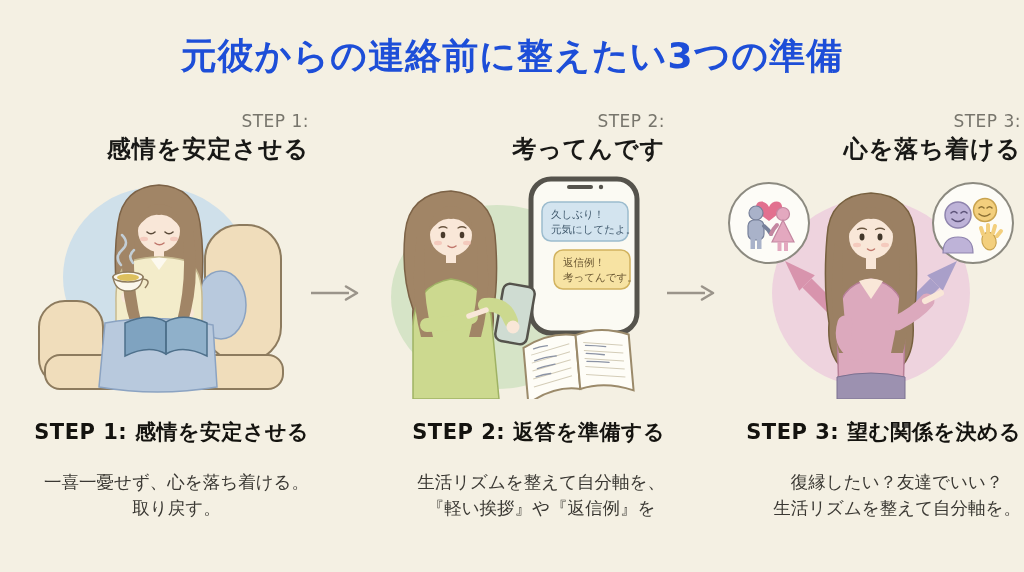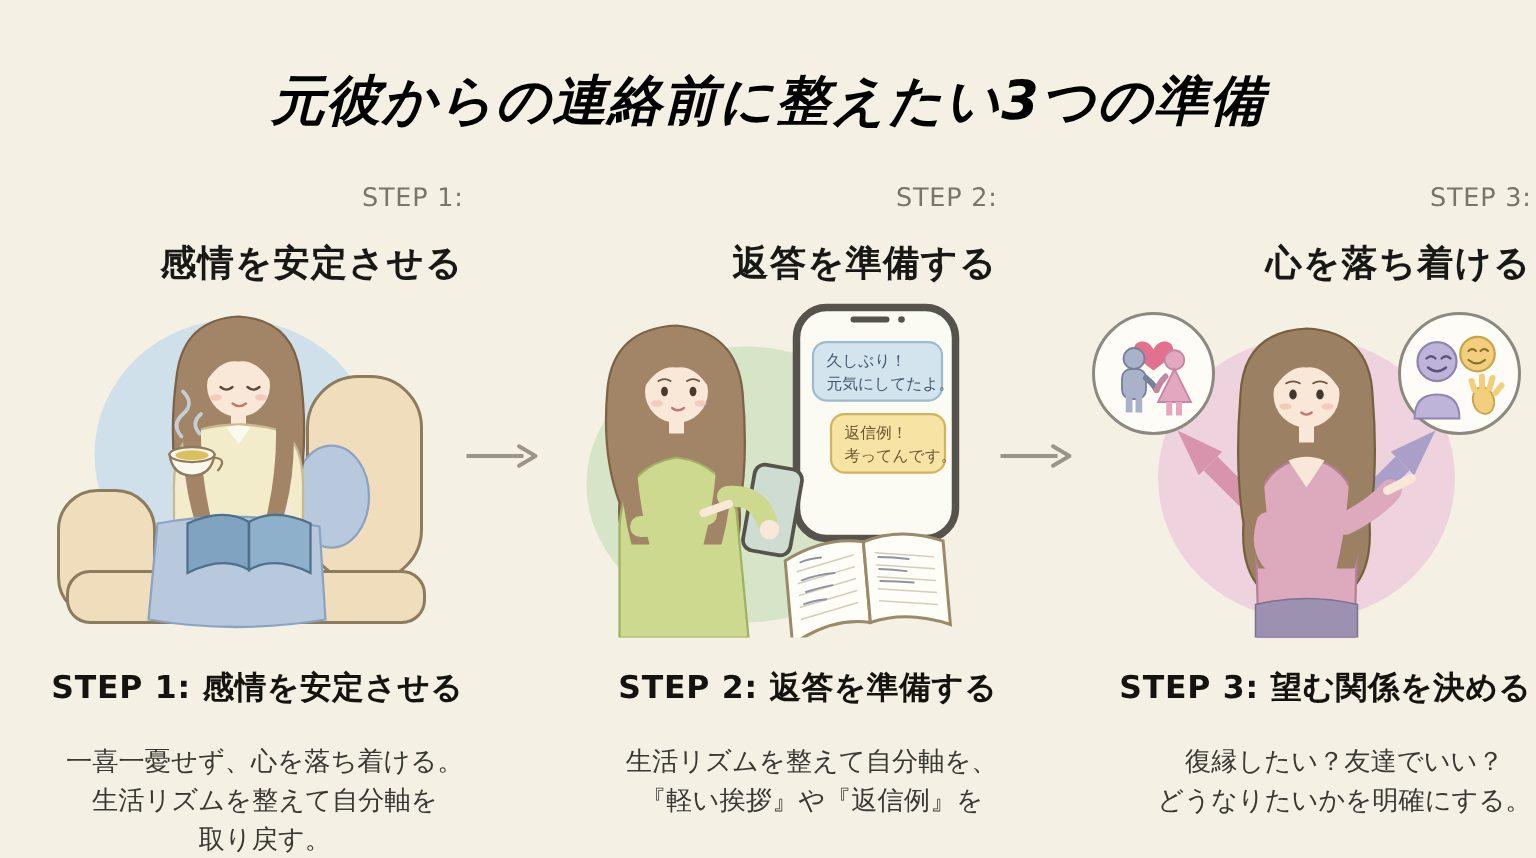--- a/index.html
+++ b/index.html
@@ -3,32 +3,32 @@
 <meta charset="utf-8">
 <style>
   html,body{margin:0;padding:0;}
   body{
     width:1024px;height:572px;overflow:hidden;
     background:#f4f0e3;
     font-family:"DejaVu Sans","Liberation Sans",sans-serif;
   }
   .page{position:relative;width:1024px;height:572px;}
   .title{
-    padding-top:43px;text-align:center;
-    font-size:36px;font-weight:bold;color:#000000;letter-spacing:1px;font-style:italic;
+    padding-top:32px;text-align:center;
+    font-size:36px;font-weight:bold;color:#1d4ed8;letter-spacing:1px;
   }
   .flow{
     display:flex;justify-content:center;align-items:flex-start;margin-top:24px;
   }
   .col{width:306px;display:flex;flex-direction:column;align-items:flex-end;}
   .step-label{
     margin-top:6px;font-size:17px;color:#77756c;letter-spacing:.5px;
   }
   .step-subtitle{
-    margin-top:17px;font-size:24px;font-weight:bold;color:#181816;letter-spacing:1px;
+    margin-top:2px;font-size:24px;font-weight:bold;color:#181816;letter-spacing:1px;
   }
   .illus{width:300px;height:226px;margin-top:8px;display:block;}
   .flow-arrow{width:50px;margin-top:178px;flex:0 0 auto;}
   .caption-heading{
     margin-top:19px;font-size:21px;font-weight:bold;color:#14130f;letter-spacing:.5px;
   }
   .caption-body{
     margin-top:24px;font-size:17.5px;line-height:1.48;color:#3a3833;text-align:center;
   }
   svg text{font-family:"DejaVu Sans","Liberation Sans",sans-serif;}
@@ -87,35 +87,34 @@
         </g>
         <g stroke="#c3ced6" stroke-width="2.5" fill="none" stroke-linecap="round">
           <path d="M112 92 q-7 -8 1 -15 q8 -7 0 -15"></path>
           <path d="M124 90 q-6 -7 1 -13"></path>
         </g>
       </svg>
 
       <div class="caption-heading">STEP 1: 感情を安定させる</div>
       <div class="caption-body">
         <div>一喜一憂せず、心を落ち着ける。</div>
-        <div>生活リズムを整えて自分軸を</div>
         <div>取り戻す。</div>
       </div>
     </div>
 
     <div class="flow-arrow">
       <svg width="50" height="20" viewBox="0 0 50 20">
         <line x1="2" y1="10" x2="40" y2="10" stroke="#9a948a" stroke-width="2.6"></line>
         <path d="M37 3.5 L48 10 L37 16.5" fill="none" stroke="#9a948a" stroke-width="2.6" stroke-linejoin="round" stroke-linecap="round"></path>
       </svg>
     </div>
 
     <div class="col">
       <div class="step-label">STEP 2:</div>
-      <div class="step-subtitle">返答を準備する</div>
+      <div class="step-subtitle">考ってんです</div>
 
       <svg class="illus" viewBox="0 0 300 226">
         <ellipse cx="132" cy="124" rx="106" ry="92" fill="#d6e4c7"></ellipse>
         <g>
           <path d="M192 158 L180 180 L220 158 Z" fill="#fbfaf3" stroke="#55534c" stroke-width="3"></path>
           <rect x="166" y="6" width="106" height="154" rx="20" fill="#fbfaf3" stroke="#55534c" stroke-width="5"></rect>
           <rect x="202" y="12" width="26" height="4" rx="2" fill="#55534c"></rect>
           <circle cx="236" cy="14" r="2.2" fill="#55534c"></circle>
           <g>
             <rect x="177" y="29" width="86" height="39" rx="9" fill="#d3e4ef" stroke="#9cbcce" stroke-width="1.5"></rect>
@@ -254,18 +253,18 @@
           <path d="M146.5 76 q3.5 2.8 7 0" stroke="#c0776c" stroke-width="1.5" fill="none" stroke-linecap="round"></path>
           <path d="M124 150 Q118 170 134 180" stroke="#dca9bd" stroke-width="15" fill="none" stroke-linecap="round"></path>
           <path d="M176 150 Q196 140 206 128" stroke="#dca9bd" stroke-width="15" fill="none" stroke-linecap="round"></path>
           <path d="M204 128 l16 -8" stroke="#f9e7d8" stroke-width="6" stroke-linecap="round"></path>
         </g>
       </svg>
 
       <div class="caption-heading">STEP 3: 望む関係を決める</div>
       <div class="caption-body">
         <div>復縁したい？友達でいい？</div>
-        <div>どうなりたいかを明確にする。</div>
+        <div>生活リズムを整えて自分軸を。</div>
       </div>
     </div>
 
   </div>
 </div>
 
 </body></html>

